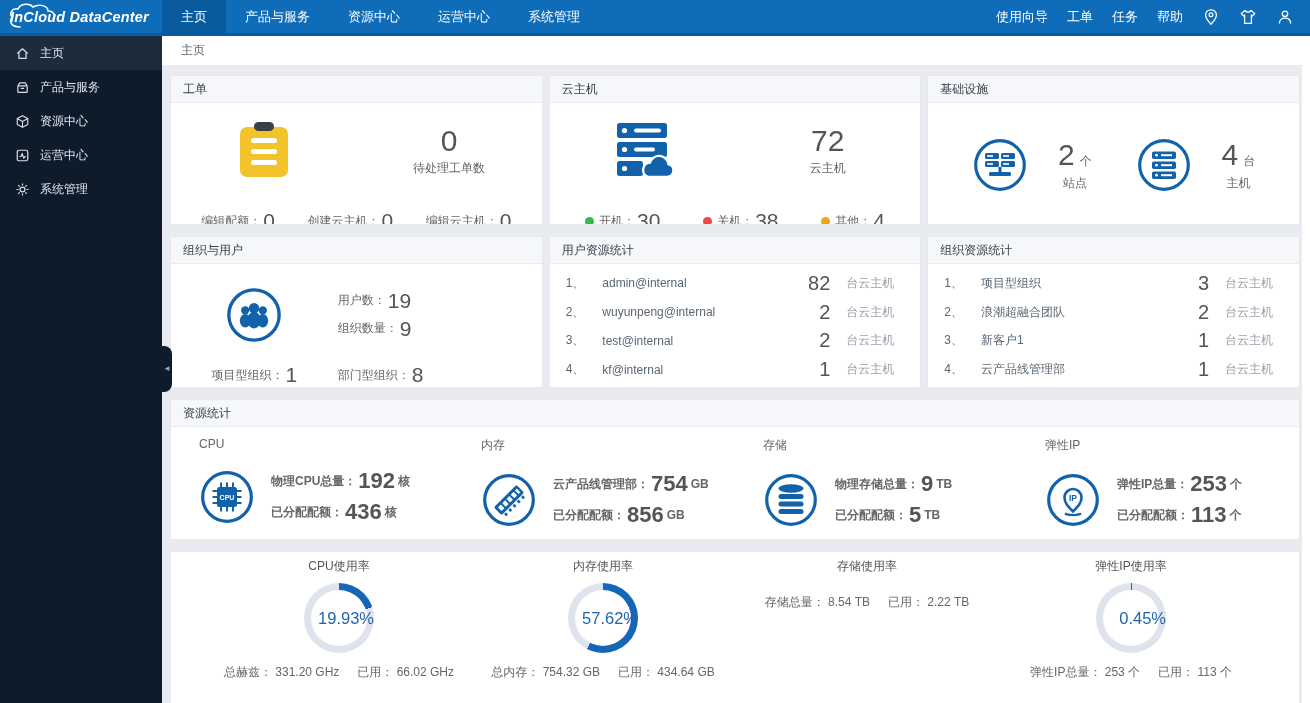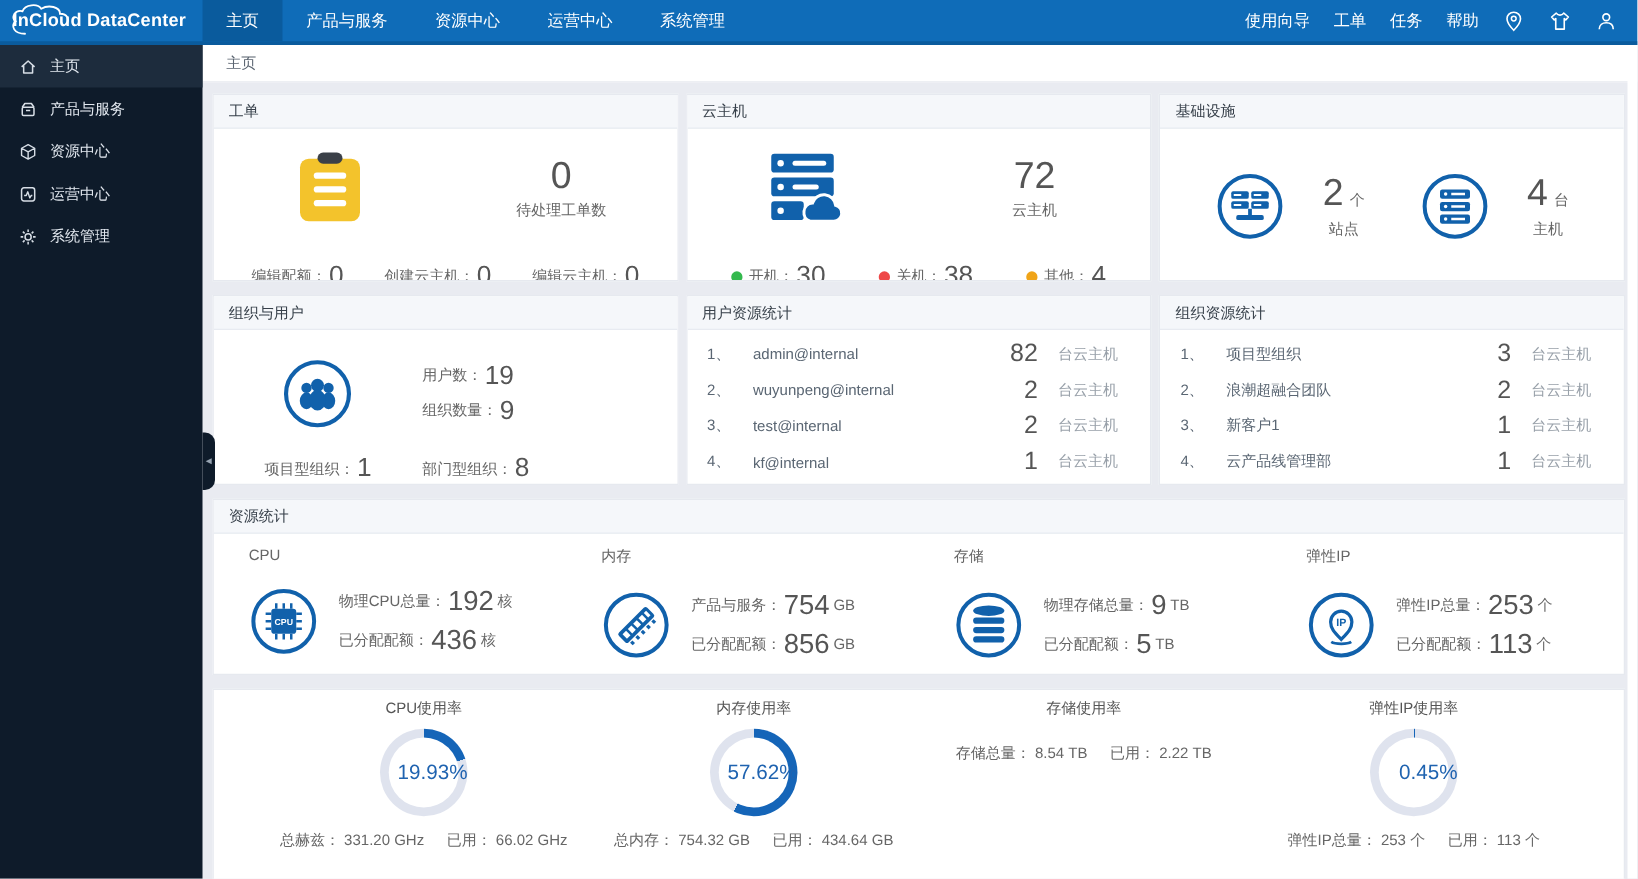--- a/index.html
+++ b/index.html
@@ -2,21 +2,21 @@
 <html><head>
 <meta charset="utf-8">
 <style>
   * { margin:0; padding:0; box-sizing:border-box; }
   html,body { width:1310px; height:703px; overflow:hidden; font-family:"Liberation Sans",sans-serif; background:#e9ebf1; position:relative; }
 
   
   .navbar { position:absolute; top:0; left:0; right:0; height:36px; background:#0f6cb8; border-bottom:3px solid #0a5b9d; display:flex; align-items:stretch; z-index:30; }
   .logo { width:162px; display:flex; align-items:center; padding-left:10px; position:relative; flex:none; }
   .logo-cloud { position:absolute; left:4px; top:1px; }
-  .logo-text { color:#fff; font-size:14.5px; font-weight:bold; letter-spacing:0.2px; position:relative; }
+  .logo-text { color:#fff; font-size:14.5px; font-weight:bold; font-style:italic; letter-spacing:0.2px; position:relative; }
   .nav-menu { display:flex; align-items:stretch; }
   .nav-item { padding:0 19px; color:#fff; font-size:13px; display:flex; align-items:center; cursor:pointer; }
   .nav-item.active { background:#0a5b9d; }
   .nav-right { margin-left:auto; display:flex; align-items:center; gap:19px; padding-right:16px; }
   .nav-link { color:#fff; font-size:13px; cursor:pointer; white-space:nowrap; }
   .nav-ico { display:flex; align-items:center; cursor:pointer; }
 
   
   .sidebar { position:absolute; top:36px; left:0; bottom:0; width:162px; background:#0e1b2a; z-index:20; }
   .side-item { height:34px; display:flex; align-items:center; gap:10px; padding-left:15px; color:#e2e8ef; font-size:12px; cursor:pointer; }
@@ -75,21 +75,21 @@
   .res-idx { font-size:12px; color:#5a6673; }
   .res-name { flex:1; font-size:12px; color:#5a6673; margin-left:18px; }
   .res-val { font-size:20px; color:#555; width:58px; text-align:right; margin-right:16px; }
   .res-unit { font-size:12px; color:#98a0a9; width:60px; }
 
   
   .rs-body { display:flex; padding-top:4px; }
   .rs-col { flex:1; padding-left:28px; }
   .rs-title { font-size:12px; color:#666; margin:6px 0 12px; }
   .rs-main { display:flex; align-items:center; gap:16px; }
-  .rs-lines .line { font-size:12px; color:#666; margin:5px 0; display:flex; align-items:center; white-space:nowrap; }
+  .rs-lines .line { font-size:12px; color:#666; margin:5px 0; display:flex; align-items:center; white-space:nowrap;font-weight:bold; }
   .rs-lines .v { font-size:22px; color:#555; margin:0 3px 0 2px; }
 
   
   .zmc-body { display:flex; padding:6px 36px 0; position:relative; }
   .zmc-col { flex:1; display:flex; flex-direction:column; align-items:center; }
   .zmc-label { font-size:12px; color:#555; margin-bottom:8px; }
   .gauge { width:70px; height:70px; border-radius:50%; position:relative; display:flex; align-items:center; justify-content:flex-end; }
   .gauge::before { content:""; position:absolute; inset:7px; background:#fff; border-radius:50%; }
   .gauge-text { position:relative; font-size:16.5px; color:#1f63b0; z-index:2; white-space:nowrap; }
   .zmc-stats { margin-top:11px; display:flex; gap:18px; white-space:nowrap; }
@@ -483,21 +483,21 @@
                     <rect x="14.5" y="34.5" width="2.6" height="3"></rect>
                     <rect x="20.5" y="34.5" width="2.6" height="3"></rect>
                     <rect x="26.5" y="34.5" width="2.6" height="3"></rect>
                     <rect x="32.5" y="34.5" width="2.6" height="3"></rect>
                     <rect x="38.5" y="34.5" width="2.6" height="3"></rect>
                   </g>
               </g>
             </svg>
             <div class="rs-lines">
               <div class="line">
-                  <span>产品与服务：</span>
+                  <span>云产品线管理部：</span>
                   <span class="v">754</span>
                   <span>GB</span>
                 </div>
               <div class="line">
                   <span>已分配配额：</span>
                   <span class="v">856</span>
                   <span>GB</span>
                 </div>
             </div>
           </div>

